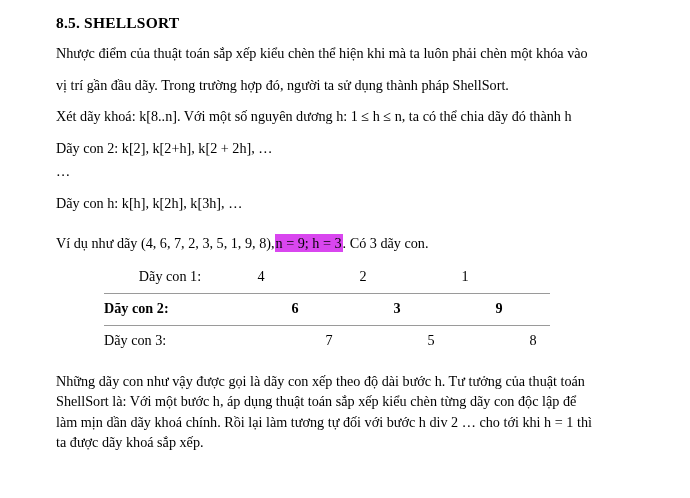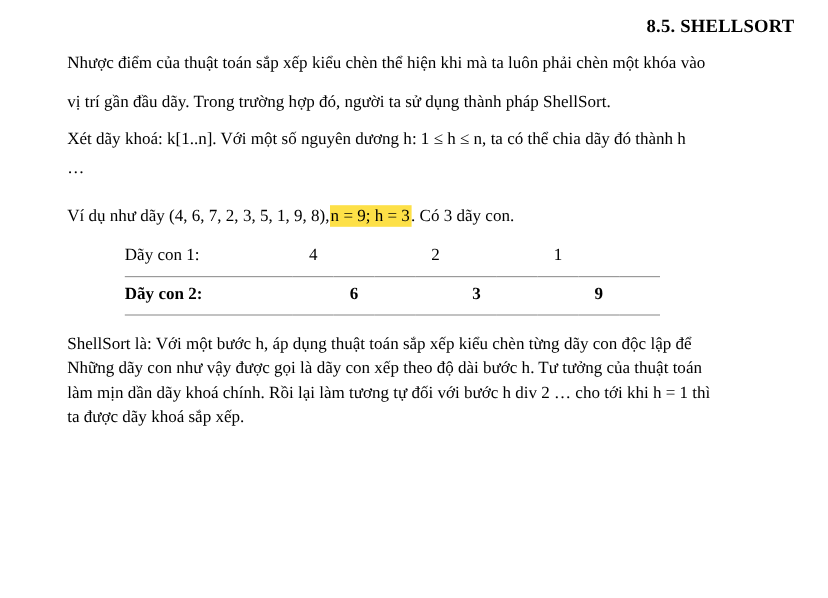--- a/index.html
+++ b/index.html
@@ -20,21 +20,20 @@
     height: 498px;
     box-sizing: border-box;
     padding: 8px 28px 0 56px;
   }
   .heading {
     font-family: "Liberation Serif", serif;
     font-size: 15.5px;
     font-weight: bold;
     margin: 6px 0 1px 0;
     letter-spacing: 0.2px;
-    text-align: right;
   }
   p.para {
     font-size: 14.2px;
     line-height: 20.5px;
     margin: 0 0 4px 0;
     text-align: left;
   }
   p.tight {
     margin: 11px 0 3px 0;
   }
@@ -46,21 +45,21 @@
     line-height: 20.5px;
     margin: 0 0 3px 0;
     letter-spacing: 1px;
   }
   .example-line {
     font-size: 14.2px;
     line-height: 20.5px;
     margin: 20px 0 8px 0;
   }
   .hl {
-    background: #fde047;
+    background: #d946ef;
     padding: 1px 1px;
   }
   table.shell {
     border-collapse: collapse;
     margin: 6px 0 0 48px;
     font-size: 14.2px;
   }
   table.shell td {
     padding: 6px 0 7px 0;
     height: 18px;
@@ -75,20 +74,21 @@
   table.shell td.cell {
     width: 34px;
     text-align: center;
   }
   table.shell tr.head-row td {
     border-bottom: 1.2px solid #000000;
     padding-bottom: 6px;
   }
   table.shell tr.sub-row-1 td {
     border-bottom: 0.8px solid #9a9a9a;
+    text-align: center;
   }
   table.shell tr.sub-row-2 td {
     border-bottom: 0.8px solid #9a9a9a;
     font-weight: bold;
   }
   .closing {
     margin-top: 14px;
   }
   .closing p {
     font-size: 14.2px;
@@ -99,23 +99,25 @@
 </head>
 <body>
 
 <div class="page">
 
   <h1 class="heading">8.5. SHELLSORT</h1>
 
   <p class="para tight">Nhược điểm của thuật toán sắp xếp kiểu chèn thể hiện khi mà ta luôn phải chèn một khóa vào</p>
   <p class="para tight">vị trí gần đầu dãy. Trong trường hợp đó, người ta sử dụng thành pháp ShellSort.</p>
 
-  <p class="para tight gap-top">Xét dãy khoá: k[1..n]. Với một số nguyên dương h: 1 ≤ h ≤ n, ta có thể chia dãy đó thành h</p>
+  <p class="para tight gap-top">Xét dãy khoá: k[8..n]. Với một số nguyên dương h: 1 ≤ h ≤ n, ta có thể chia dãy đó thành h</p>
 
+  <p class="para tight gap-top">Dãy con 2: k[2], k[2+h], k[2 + 2h], …</p>
   <p class="ellipsis-line gap-top">…</p>
+  <p class="para tight gap-top">Dãy con h: k[h], k[2h], k[3h], …</p>
 
   <p class="example-line">
     <span>Ví dụ như dãy (4, 6, 7, 2, 3, 5, 1, 9, 8),</span><span class="hl">n = 9; h = 3</span><span>. Có 3 dãy con.</span>
   </p>
 
   <table class="shell">
     <tbody>
       <tr class="sub-row-1">
         <td class="label">Dãy con 1:</td>
         <td class="cell">4</td>
@@ -133,23 +135,35 @@
         <td class="cell"></td>
         <td class="cell">6</td>
         <td class="cell"></td>
         <td class="cell"></td>
         <td class="cell">3</td>
         <td class="cell"></td>
         <td class="cell"></td>
         <td class="cell">9</td>
         <td class="cell"></td>
       </tr>
+      <tr>
+        <td class="label">Dãy con 3:</td>
+        <td class="cell"></td>
+        <td class="cell"></td>
+        <td class="cell">7</td>
+        <td class="cell"></td>
+        <td class="cell"></td>
+        <td class="cell">5</td>
+        <td class="cell"></td>
+        <td class="cell"></td>
+        <td class="cell">8</td>
+      </tr>
     </tbody>
   </table>
 
   <div class="closing">
+    <p>Những dãy con như vậy được gọi là dãy con xếp theo độ dài bước h. Tư tưởng của thuật toán</p>
     <p>ShellSort là: Với một bước h, áp dụng thuật toán sắp xếp kiểu chèn từng dãy con độc lập để</p>
-    <p>Những dãy con như vậy được gọi là dãy con xếp theo độ dài bước h. Tư tưởng của thuật toán</p>
     <p>làm mịn dần dãy khoá chính. Rồi lại làm tương tự đối với bước h div 2 … cho tới khi h = 1 thì</p>
     <p>ta được dãy khoá sắp xếp.</p>
   </div>
 
 </div>
 
 </body></html>

